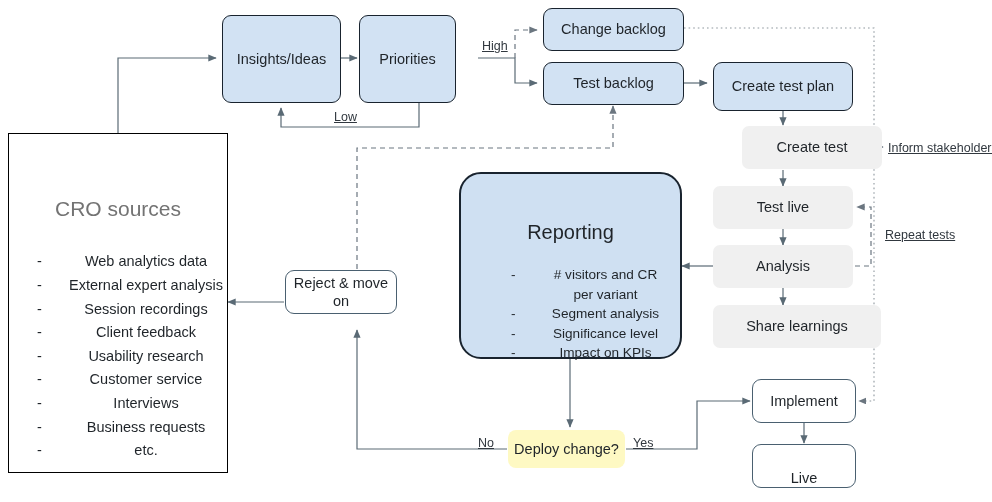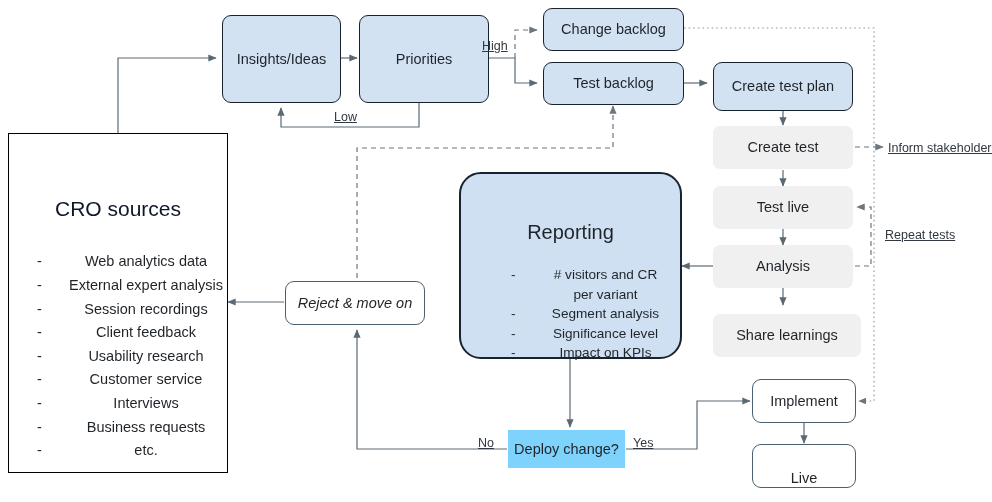--- a/index.html
+++ b/index.html
@@ -25,23 +25,23 @@
     background:#d2e2f3;
     border:1.6px solid #19232e;
     border-radius:9px;
   }
   .grey{
     background:#f0f0f0;
     border:none;
     border-radius:7px;
   }
   .greysharp{
-    background:#7dd3fc;
+    background:#fef9c3;
     border:none;
-    border-radius:0;
+    border-radius:8px;
   }
   .outline{
     background:#ffffff;
     border:1px solid #4a6070;
     border-radius:9px;
   }
   .sharp{
     background:#ffffff;
     border:1.6px solid #000000;
     border-radius:0;
@@ -56,21 +56,21 @@
   .fs15{font-size:14.5px;}
   .edge-label{
     position:absolute;
     font-size:12.5px;
     color:#31383f;
     white-space:nowrap;
     text-decoration:underline;
   }
   .cro-title{
     font-size:21px;
-    color:#0f172a;
+    color:#737373;
     text-align:center;
     margin-top:62px;
   }
   .cro-list{
     margin:28px 0 0 0;
     padding:0;
     list-style:none;
   }
   .cro-list li{
     font-size:14.5px;
@@ -174,63 +174,63 @@
       <li><span class="dash">-</span><span>Interviews</span></li>
       <li><span class="dash">-</span><span>Business requests</span></li>
       <li><span class="dash">-</span><span>etc.</span></li>
     </ul>
   </div>
 
   <div class="node blue fs15" style="left:222px;top:15px;width:119px;height:88px;">
     <span>Insights/Ideas</span>
   </div>
 
-  <div class="node blue fs15" style="left:359px;top:15px;width:130px;height:88px;align-items:center;">
+  <div class="node blue fs15" style="left:359px;top:15px;width:97px;height:88px;align-items:center;">
     <span>Priorities</span>
   </div>
 
   <div class="node blue fs15" style="left:543px;top:8px;width:141px;height:43px;">
     <span>Change backlog</span>
   </div>
 
   <div class="node blue fs15" style="left:543px;top:62px;width:141px;height:43px;">
     <span>Test backlog</span>
   </div>
 
   <div class="node blue fs15" style="left:713px;top:62px;width:140px;height:49px;">
     <span>Create test plan</span>
   </div>
 
-  <div class="node grey fs15" style="left:713px;top:126px;width:140px;height:43px;">
+  <div class="node grey fs15" style="left:742px;top:126px;width:140px;height:43px;">
     <span>Create test</span>
   </div>
 
   <div class="node grey fs15" style="left:713px;top:186px;width:140px;height:43px;">
     <span>Test live</span>
   </div>
 
   <div class="node grey fs15" style="left:713px;top:245px;width:140px;height:43px;">
     <span>Analysis</span>
   </div>
 
-  <div class="node grey fs15" style="left:713px;top:314px;width:148px;height:43px;">
+  <div class="node grey fs15" style="left:713px;top:305px;width:168px;height:43px;">
     <span>Share learnings</span>
   </div>
 
   <div class="node reporting" style="left:459px;top:172px;width:223px;height:187px;">
     <div class="rep-title">Reporting</div>
     <ul class="rep-list">
       <li><span class="dash">-</span><span># visitors and CR per variant</span></li>
       <li><span class="dash">-</span><span>Segment analysis</span></li>
       <li><span class="dash">-</span><span>Significance level</span></li>
       <li><span class="dash">-</span><span>Impact on KPIs</span></li>
     </ul>
   </div>
 
-  <div class="node outline fs15" style="left:285px;top:281px;width:140px;height:44px;font-style:italic;">
+  <div class="node outline fs15" style="left:285px;top:270px;width:112px;height:44px;">
     <span>Reject &amp; move on</span>
   </div>
 
   <div class="node greysharp fs15" style="left:508px;top:430px;width:117px;height:38px;">
     <span>Deploy change?</span>
   </div>
 
   <div class="node outline fs15" style="left:752px;top:379px;width:104px;height:44px;">
     <span>Implement</span>
   </div>

